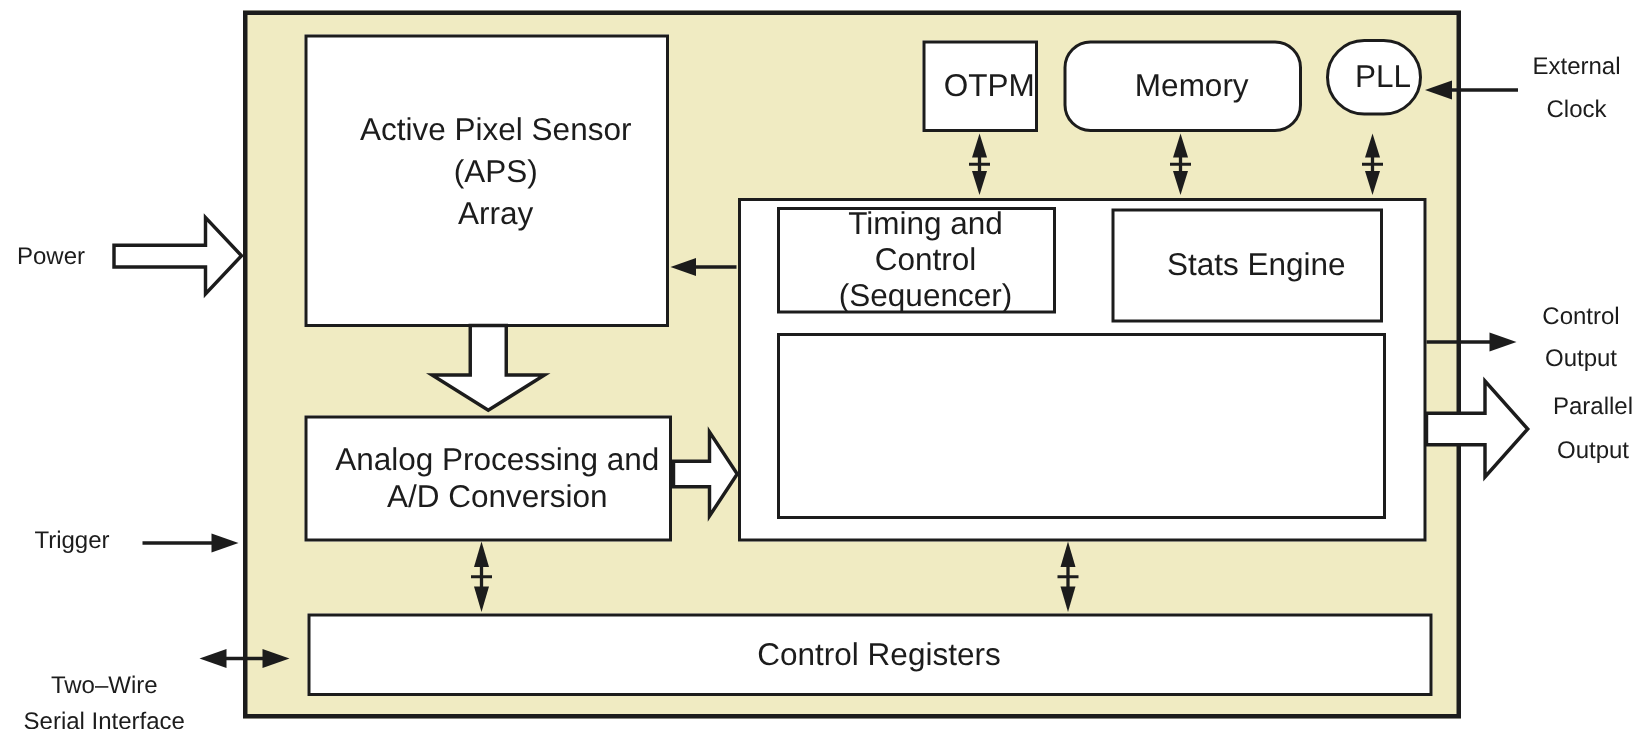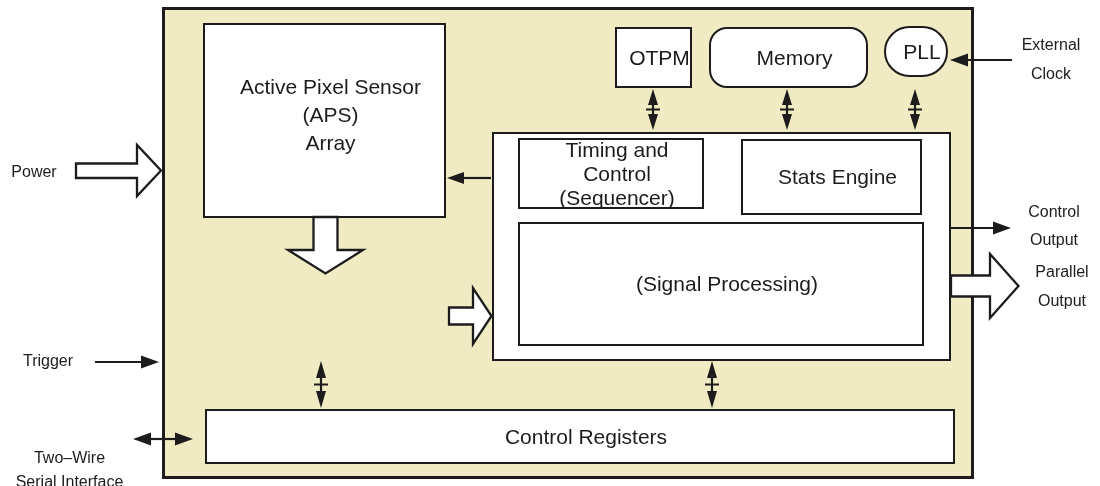--- a/index.html
+++ b/index.html
@@ -36,20 +36,24 @@
   <div class="abs chip" style="left:162px;top:7px;width:812px;height:472px;"></div>
 
   <div class="abs box" style="left:492px;top:132px;width:459px;height:229px;"></div>
 
   <div class="abs box fs15 lh28" style="left:203px;top:23px;width:243px;height:195px;padding-bottom:12px;">
     <span>Active Pixel Sensor</span>
     <span>(APS)</span>
     <span>Array</span>
   </div>
 
+  <div class="abs box fs15 lh25" style="left:203px;top:277px;width:245px;height:84px;">
+    <span>Analog Processing and</span>
+    <span>A/D Conversion</span>
+  </div>
 
   <div class="abs box fs15" style="left:615px;top:27px;width:77px;height:61px;">
     <span>OTPM</span>
   </div>
 
   <div class="abs box fs15" style="left:709px;top:27px;width:159px;height:61px;border-radius:18px;">
     <span>Memory</span>
   </div>
 
   <div class="abs box fs15" style="left:884px;top:26px;width:64px;height:51px;border-radius:28px;">
@@ -59,21 +63,20 @@
   <div class="abs box fs15 lh24" style="left:518px;top:138px;width:186px;height:71px;">
     <span>Timing and Control</span>
     <span>(Sequencer)</span>
   </div>
 
   <div class="abs box fs15" style="left:741px;top:139px;width:181px;height:76px;">
     <span>Stats Engine</span>
   </div>
 
   <div class="abs box fs15 lh26" style="left:518px;top:222px;width:406px;height:124px;">
-    <span>(Signal Processing)</span>
   </div>
 
   <div class="abs box fs15" style="left:205px;top:409px;width:750px;height:55px;">
     <span>Control Registers</span>
   </div>
 
   <div class="abs lbl" style="left:6px;top:161px;width:56px;height:22px;">
     <span>Power</span>
   </div>
 

